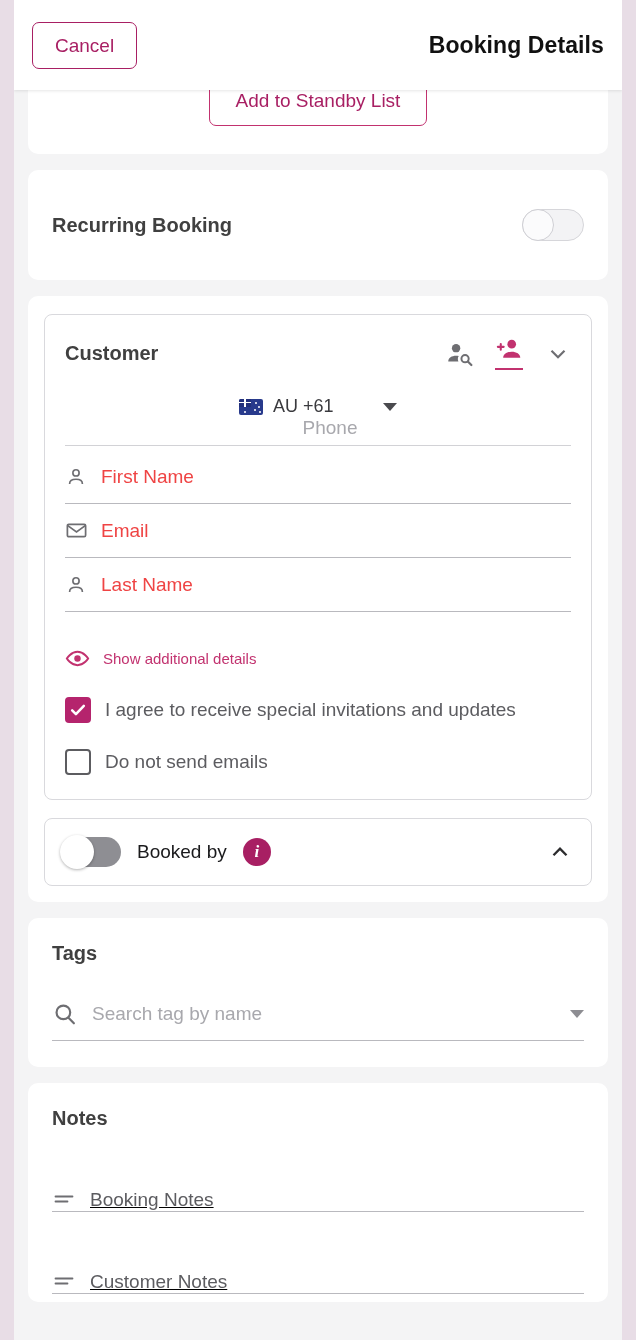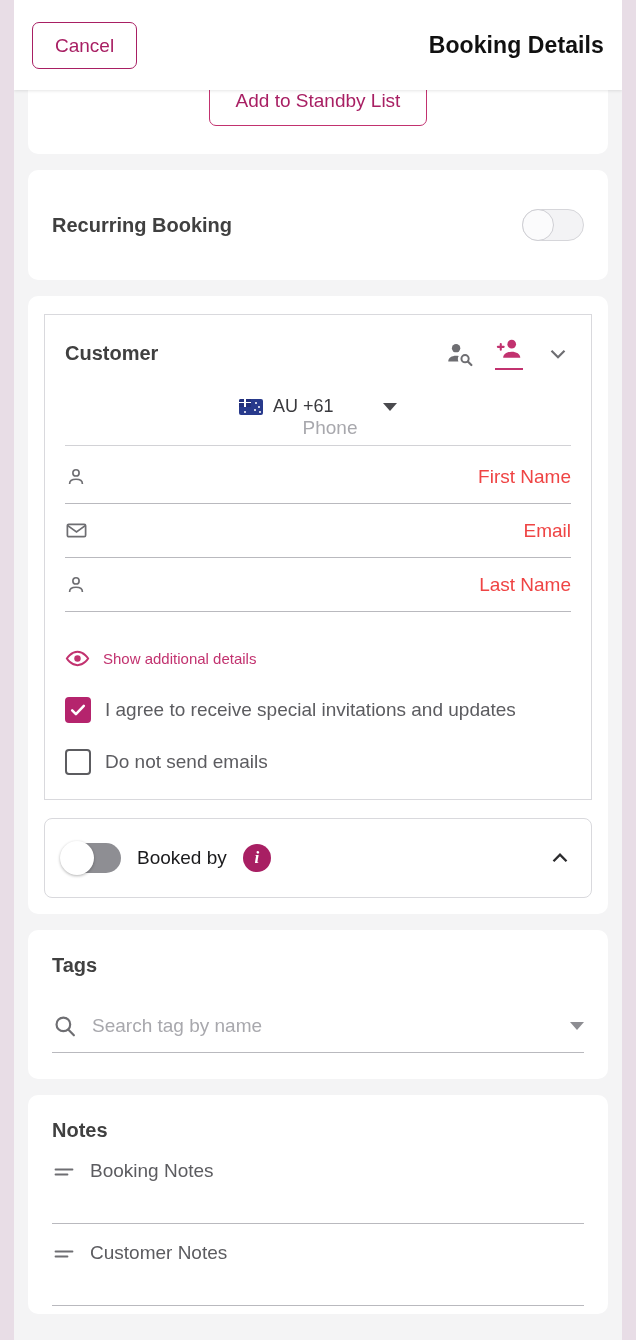--- a/index.html
+++ b/index.html
@@ -177,23 +177,22 @@
     width: 34px; height: 34px;
     border-radius: 50%;
     background: #ffffff;
     box-shadow: 0 1px 3px rgba(0,0,0,0.30);
   }
 
   
   .card-customer-outer { padding: 18px 16px 16px 16px; }
   .panel {
     border: 1px solid #d9d9dd;
-    border-radius: 0;
+    border-radius: 8px;
     padding: 22px 20px 24px 20px;
-    text-align: right;
   }
   .panel-head {
     display: flex;
     align-items: center;
     justify-content: space-between;
     margin-bottom: 26px;
   }
   .panel-head-icons { display: flex; align-items: center; gap: 22px; }
   .icon-btn {
     cursor: pointer;
@@ -290,21 +289,21 @@
     display: flex; align-items: center; justify-content: center;
   }
   .cb.checked { background: #b5246d; }
   .cb.unchecked { border: 2.2px solid #5c5c60; }
   .check-label { font-size: 19px; color: #5c5c60; }
 
   
   .bookedby {
     border: 1px solid #d9d9dd;
     border-radius: 8px;
-    height: 80px;
+    height: 68px;
     display: flex;
     align-items: center;
     padding: 0 18px;
     margin-top: 18px;
     gap: 16px;
   }
   .bookedby-label { font-size: 19px; color: #1a1a1c; }
   .info-dot {
     width: 28px; height: 28px;
     border-radius: 50%;
@@ -336,25 +335,26 @@
     width: 0; height: 0;
     border-left: 7px solid transparent;
     border-right: 7px solid transparent;
     border-top: 8px solid #8d8d92;
   }
 
   
   .card-notes { padding: 24px 24px 8px 24px; }
   .note-row {
     display: flex;
-    align-items: flex-start;
+    align-items: flex-end;
     gap: 14px;
     border-bottom: 1px solid #b9b9be;
     height: 64px;
     margin-top: 18px;
+    text-decoration: underline;
   }
   .note-ph { font-size: 19px; color: #5c5c60; }
   .note-icon { color: #6e6e72; width: 24px; flex: 0 0 auto; }
   svg { display: block; }
 </style>
 </head>
 <body>
 
 <div class="viewport">
 <div class="app">

